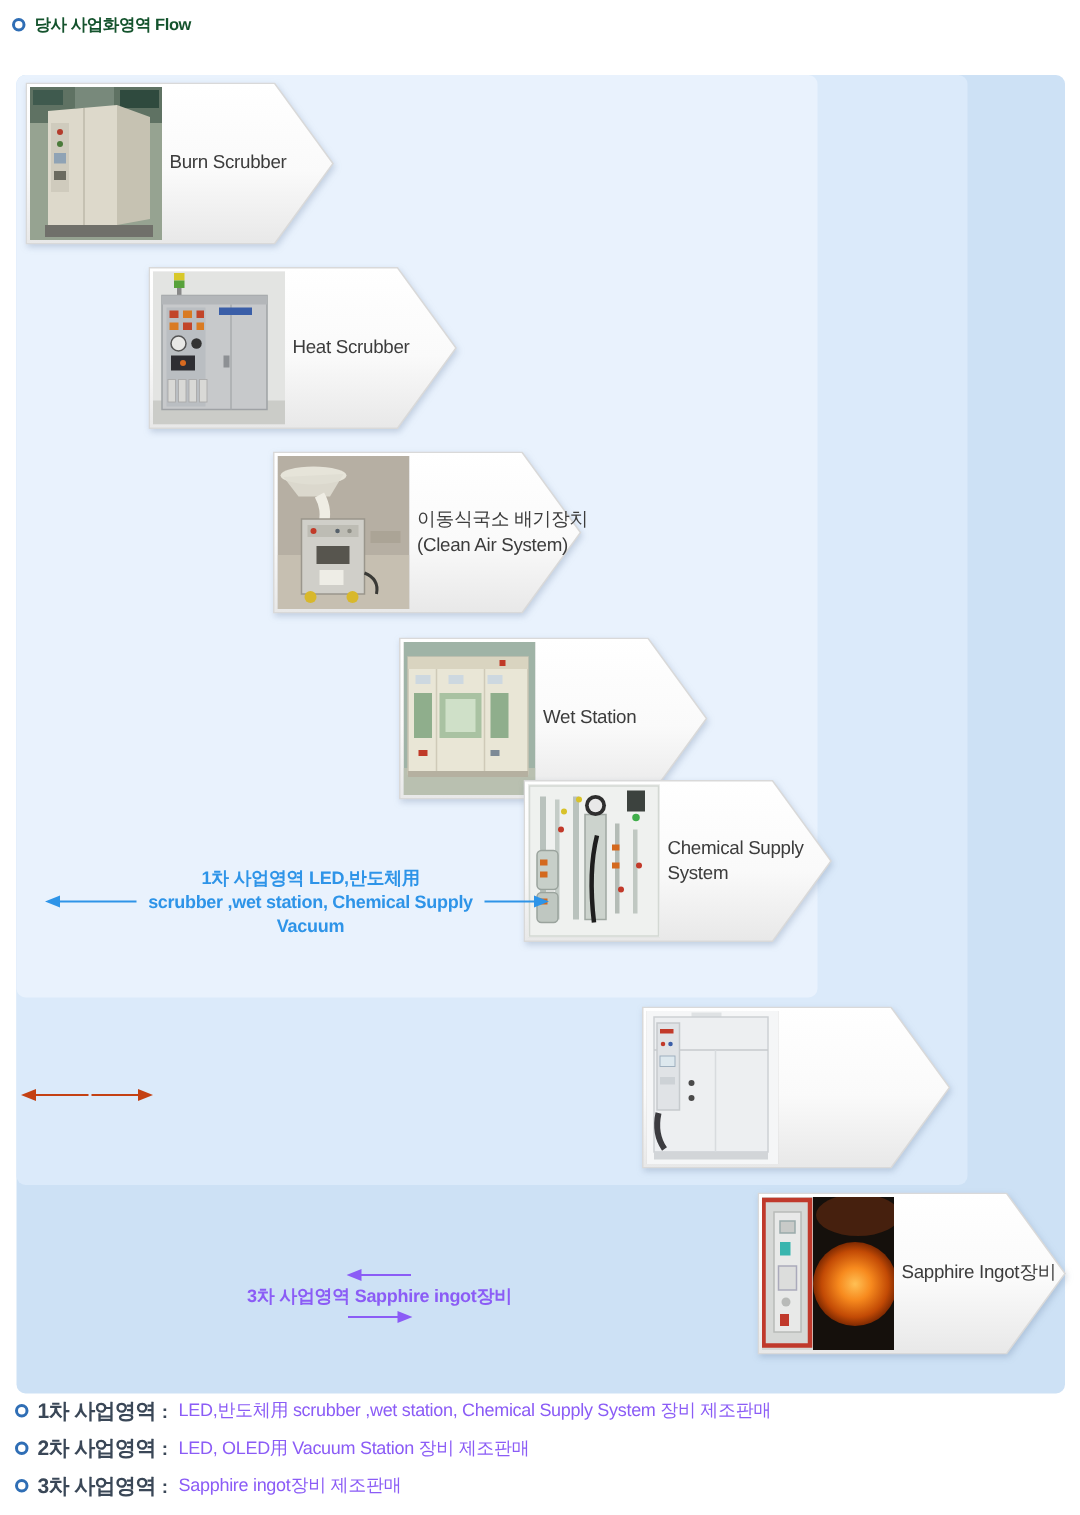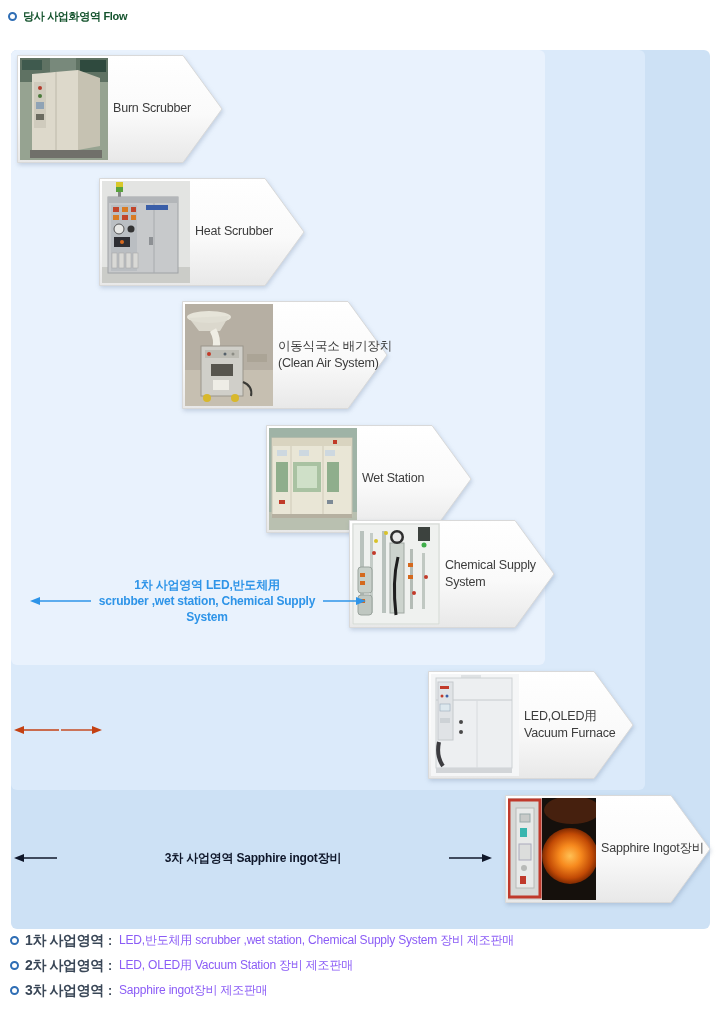--- a/index.html
+++ b/index.html
@@ -253,24 +253,20 @@
       <circle cx="11" cy="22" r="1.5" fill="#c23a2a"></circle>
       <circle cx="16" cy="22" r="1.5" fill="#3a5ea8"></circle>
       <rect x="9" y="30" width="10" height="7" fill="#dde8ee" stroke="#99aabb" stroke-width="0.6"></rect>
       <rect x="9" y="44" width="10" height="5" fill="#cdd2d6"></rect>
       <circle cx="30" cy="48" r="2" fill="#4a4a4a"></circle>
       <circle cx="30" cy="58" r="2" fill="#4a4a4a"></circle>
       <path d="M8 68 q-3 14 4 24" stroke="#3c3c40" stroke-width="4" fill="none"></path>
       <rect x="5" y="94" width="76" height="5" fill="#d2d5d8"></rect>
     </svg>
   </div>
-  <div class="lbl">
-    <div>LED,OLED用</div>
-    <div>Vacuum Furnace</div>
-  </div>
 </div>
 
 <div class="step" style="left:505px;top:795px">
   <svg class="chev" width="206" height="108" viewBox="0 0 206 108">
     <polygon points="0.5,0.5 166,0.5 205,54 166,107.5 0.5,107.5" fill="url(#gradChev)" stroke="#d9d9d9"></polygon>
   </svg>
   <div class="photo">
     <svg viewBox="0 0 88 102">
       <rect width="88" height="102" fill="#15100c"></rect>
       <ellipse cx="64" cy="12" rx="28" ry="14" fill="#46200e"></ellipse>
@@ -291,40 +287,40 @@
   </div>
 </div>
 
 <div class="annot" id="annot-phase1" style="color: rgb(46, 148, 232);">
   <svg width="62" height="12" viewBox="0 0 62 12">
     <line x1="9" y1="6" x2="61" y2="6" stroke="currentColor" stroke-width="1.4"></line>
     <polygon points="0,6 10,2 10,10" fill="currentColor"></polygon>
   </svg>
   <div class="txt">
     <div>1차 사업영역 LED,반도체用</div>
-    <div>scrubber ,wet station, Chemical Supply System</div>
+    <div>scrubber ,wet station, Chemical Supply Vacuum</div>
   </div>
   <svg width="44" height="12" viewBox="0 0 44 12">
     <line x1="1" y1="6" x2="35" y2="6" stroke="currentColor" stroke-width="1.4"></line>
     <polygon points="44,6 34,2 34,10" fill="currentColor"></polygon>
   </svg>
 </div>
 
 <div class="annot" id="annot-phase2" style="color: rgb(196, 65, 19);">
   <svg width="46" height="12" viewBox="0 0 46 12">
     <line x1="9" y1="6" x2="45" y2="6" stroke="currentColor" stroke-width="1.4"></line>
     <polygon points="0,6 10,2 10,10" fill="currentColor"></polygon>
   </svg>
   <svg width="42" height="12" viewBox="0 0 42 12">
     <line x1="1" y1="6" x2="33" y2="6" stroke="currentColor" stroke-width="1.4"></line>
     <polygon points="42,6 32,2 32,10" fill="currentColor"></polygon>
   </svg>
 </div>
 
-<div class="annot" id="annot-phase3" style="color: #0f172a;">
+<div class="annot" id="annot-phase3" style="color: #8b5cf6; flex-direction: column;">
   <svg width="44" height="12" viewBox="0 0 44 12">
     <line x1="9" y1="6" x2="43" y2="6" stroke="currentColor" stroke-width="1.4"></line>
     <polygon points="0,6 10,2 10,10" fill="currentColor"></polygon>
   </svg>
   <div class="txt">
     <div>3차 사업영역 Sapphire ingot장비</div>
   </div>
   <svg width="44" height="12" viewBox="0 0 44 12">
     <line x1="1" y1="6" x2="35" y2="6" stroke="currentColor" stroke-width="1.4"></line>
     <polygon points="44,6 34,2 34,10" fill="currentColor"></polygon>

